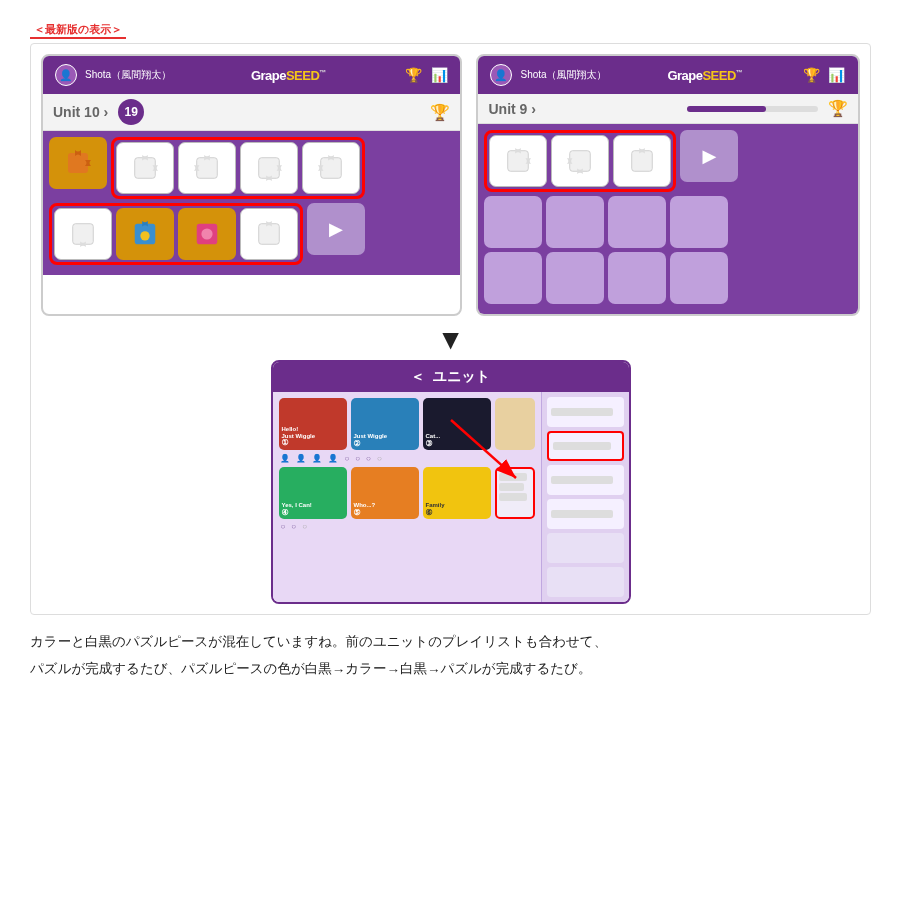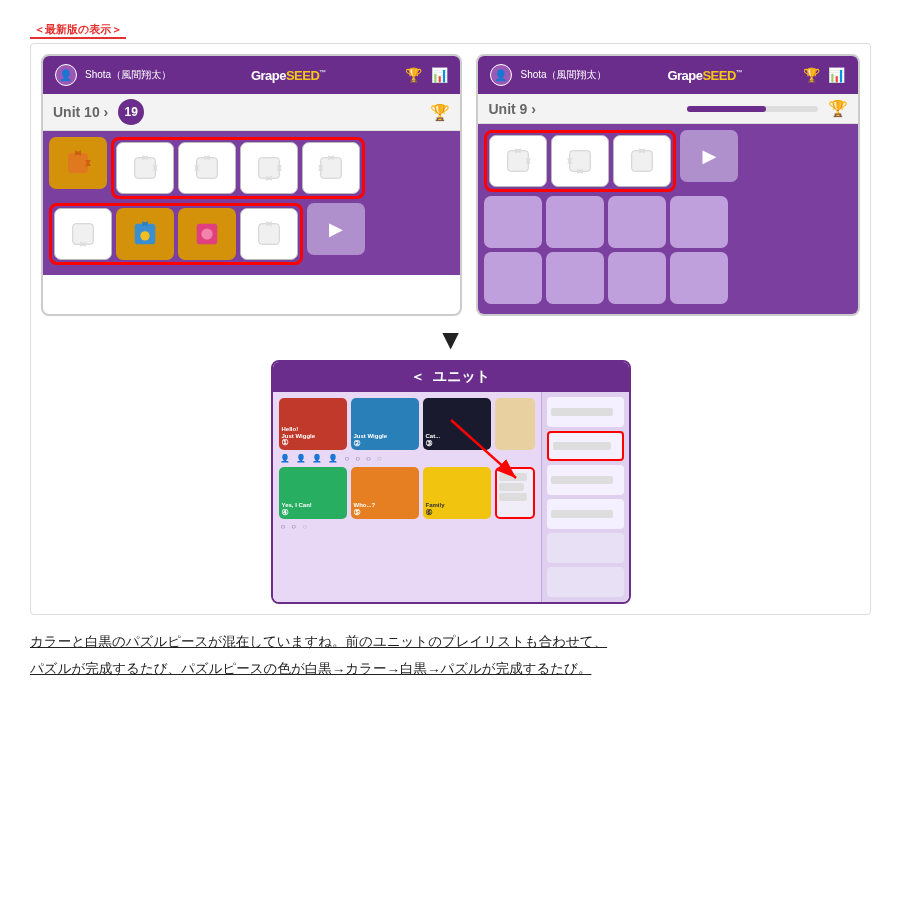--- a/index.html
+++ b/index.html
@@ -105,21 +105,20 @@
       align-items: center;
       justify-content: center;
       gap: 8px;
     }
     .back-arrow { color: #fff; font-size: 14px; cursor: pointer; }
     
     .text-section {
       margin-top: 10px;
       line-height: 1.7;
       font-size: 13.5px;
-      text-decoration: underline;
     }
     .text-section p { margin-bottom: 4px; }
     .text-section .para-gap { margin-bottom: 14px; }
     
     .left-screen-grid { background: #7b3fa0; padding: 6px; }
     .right-screen-grid { background: #7b3fa0; padding: 6px; }
     .row1, .row2 { display: flex; gap: 4px; margin-bottom: 4px; }
     .pc {
       width: 58px;
       height: 52px;

